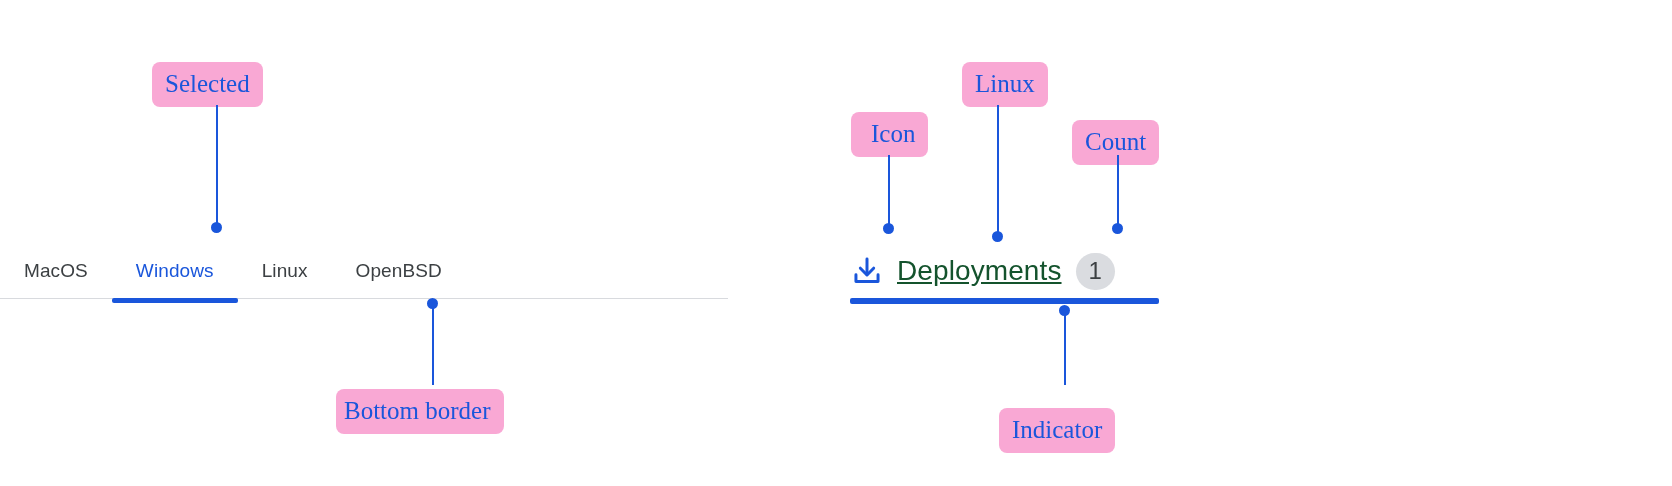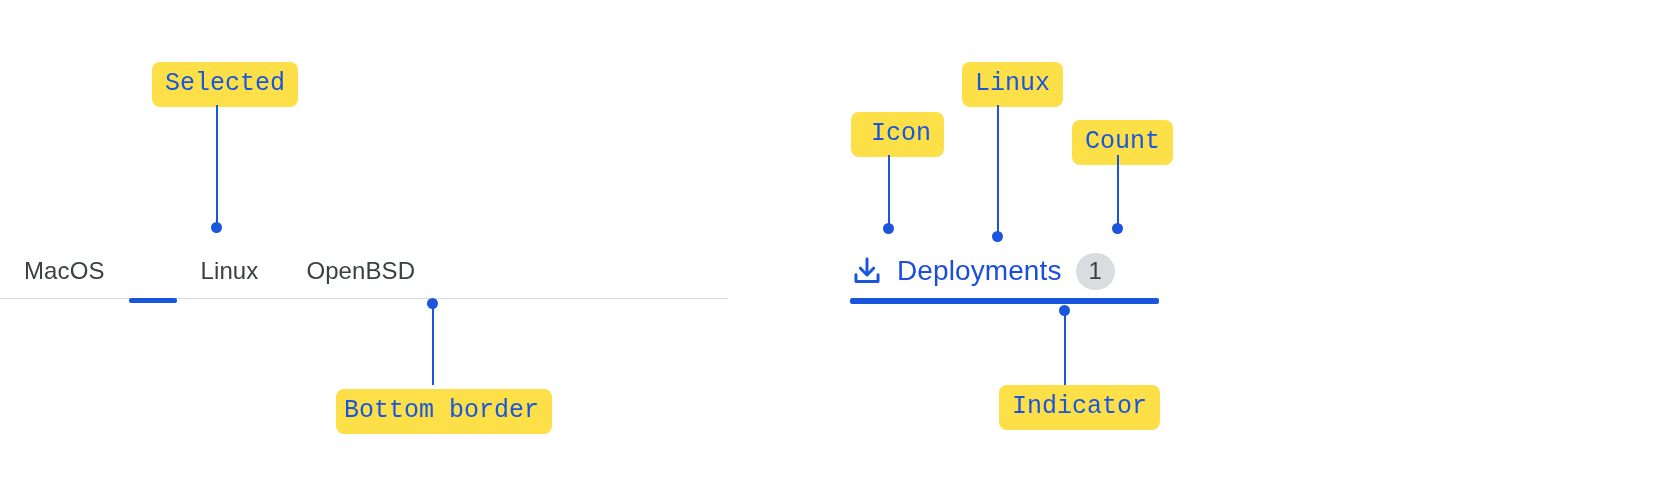--- a/index.html
+++ b/index.html
@@ -11,28 +11,28 @@
     width: 1672px;
     height: 486px;
     position: relative;
     font-family: "Liberation Sans", sans-serif;
     overflow: hidden;
   }
 
   
   .callout {
     position: absolute;
-    background: #fde047;
+    background: #f9a8d4;
     color: #1a56db;
     border-radius: 8px;
     font-size: 25px;
     line-height: 1;
     padding: 9px 13px 11px 13px;
     white-space: nowrap;
-    font-family: Liberation Mono, monospace;
+    font-family: Liberation Serif, serif;
   }
   .leader {
     position: absolute;
     background: #1a56db;
     width: 2px;
   }
   .leader-dot {
     position: absolute;
     width: 11px;
     height: 11px;
@@ -49,21 +49,21 @@
     height: 56px;
     border-bottom: 1px solid #d8dade;
     box-sizing: border-box;
   }
   .tabs-row {
     display: flex;
     align-items: center;
     height: 100%;
   }
   .tab {
-    font-size: 24px;
+    font-size: 19px;
     color: #3c4043;
     padding: 0 24px;
     height: 100%;
     display: flex;
     align-items: center;
     box-sizing: border-box;
     position: relative;
     cursor: pointer;
     letter-spacing: 0.1px;
   }
@@ -97,22 +97,23 @@
   }
   .dep-icon {
     width: 34px;
     height: 34px;
     margin-right: 13px;
     display: block;
     flex: 0 0 auto;
   }
   .dep-label {
     font-size: 28px;
-    color: #1d4ed8;
+    color: #14532d;
     letter-spacing: 0.1px;
+    text-decoration: underline;
   }
   .dep-count {
     margin-left: 14px;
     background: #dadce0;
     color: #3c4043;
     font-size: 24px;
     min-width: 24px;
     height: 37px;
     border-radius: 19px;
     padding: 0 13px;
@@ -133,20 +134,21 @@
 </style>
 </head>
 <body>
 
 <div id="left-tabs">
   <div class="tabs-row">
     <div class="tab">
       <span>MacOS</span>
     </div>
     <div class="tab selected">
+      <span>Windows</span>
       <span class="tab-indicator"></span>
     </div>
     <div class="tab">
       <span>Linux</span>
     </div>
     <div class="tab">
       <span>OpenBSD</span>
     </div>
   </div>
 </div>
@@ -179,13 +181,13 @@
 <div class="callout" style="left:962px; top:62px;">Linux</div>
 <div class="leader" style="left:997px; top:105px; height:133px;"></div>
 <div class="leader-dot" style="left:992px; top:231px;"></div>
 
 <div class="callout" style="left:1072px; top:112px;margin-top:8px;">Count</div>
 <div class="leader" style="left:1117px; top:155px; height:74px;"></div>
 <div class="leader-dot" style="left:1112px; top:223px;"></div>
 
 <div class="leader-dot" style="left:1059px; top:305px;"></div>
 <div class="leader" style="left:1064px; top:310px; height:75px;"></div>
-<div class="callout" style="left:999px; top:385px;">Indicator</div>
+<div class="callout" style="left:999px; top:408px;">Indicator</div>
 
 </body></html>

